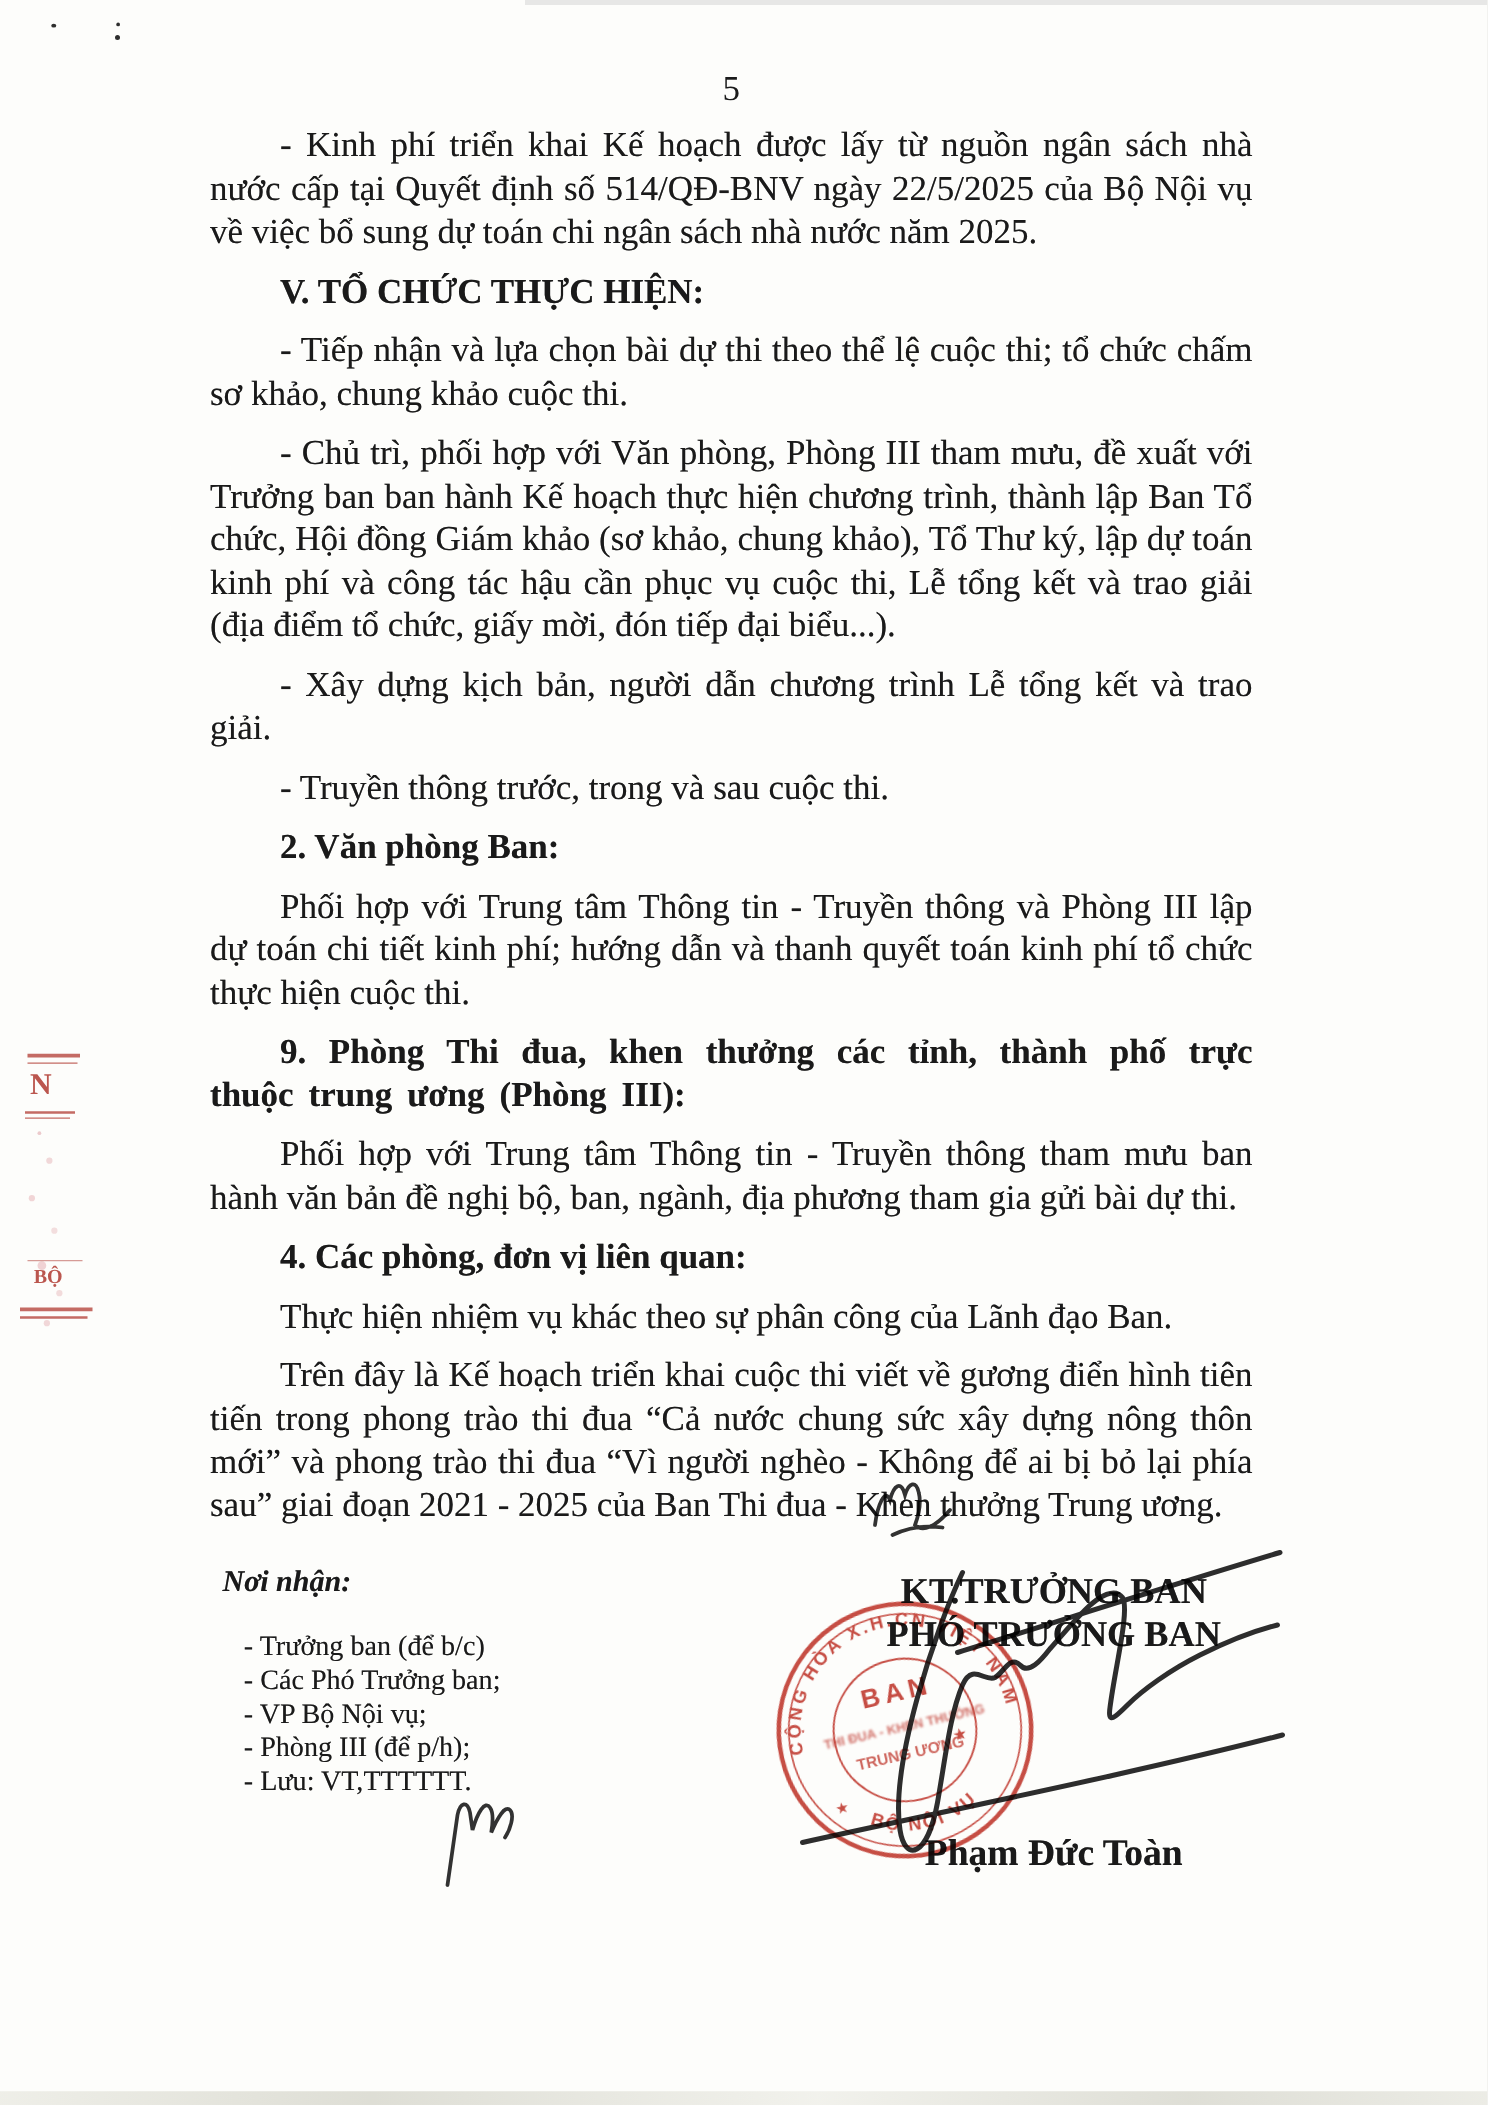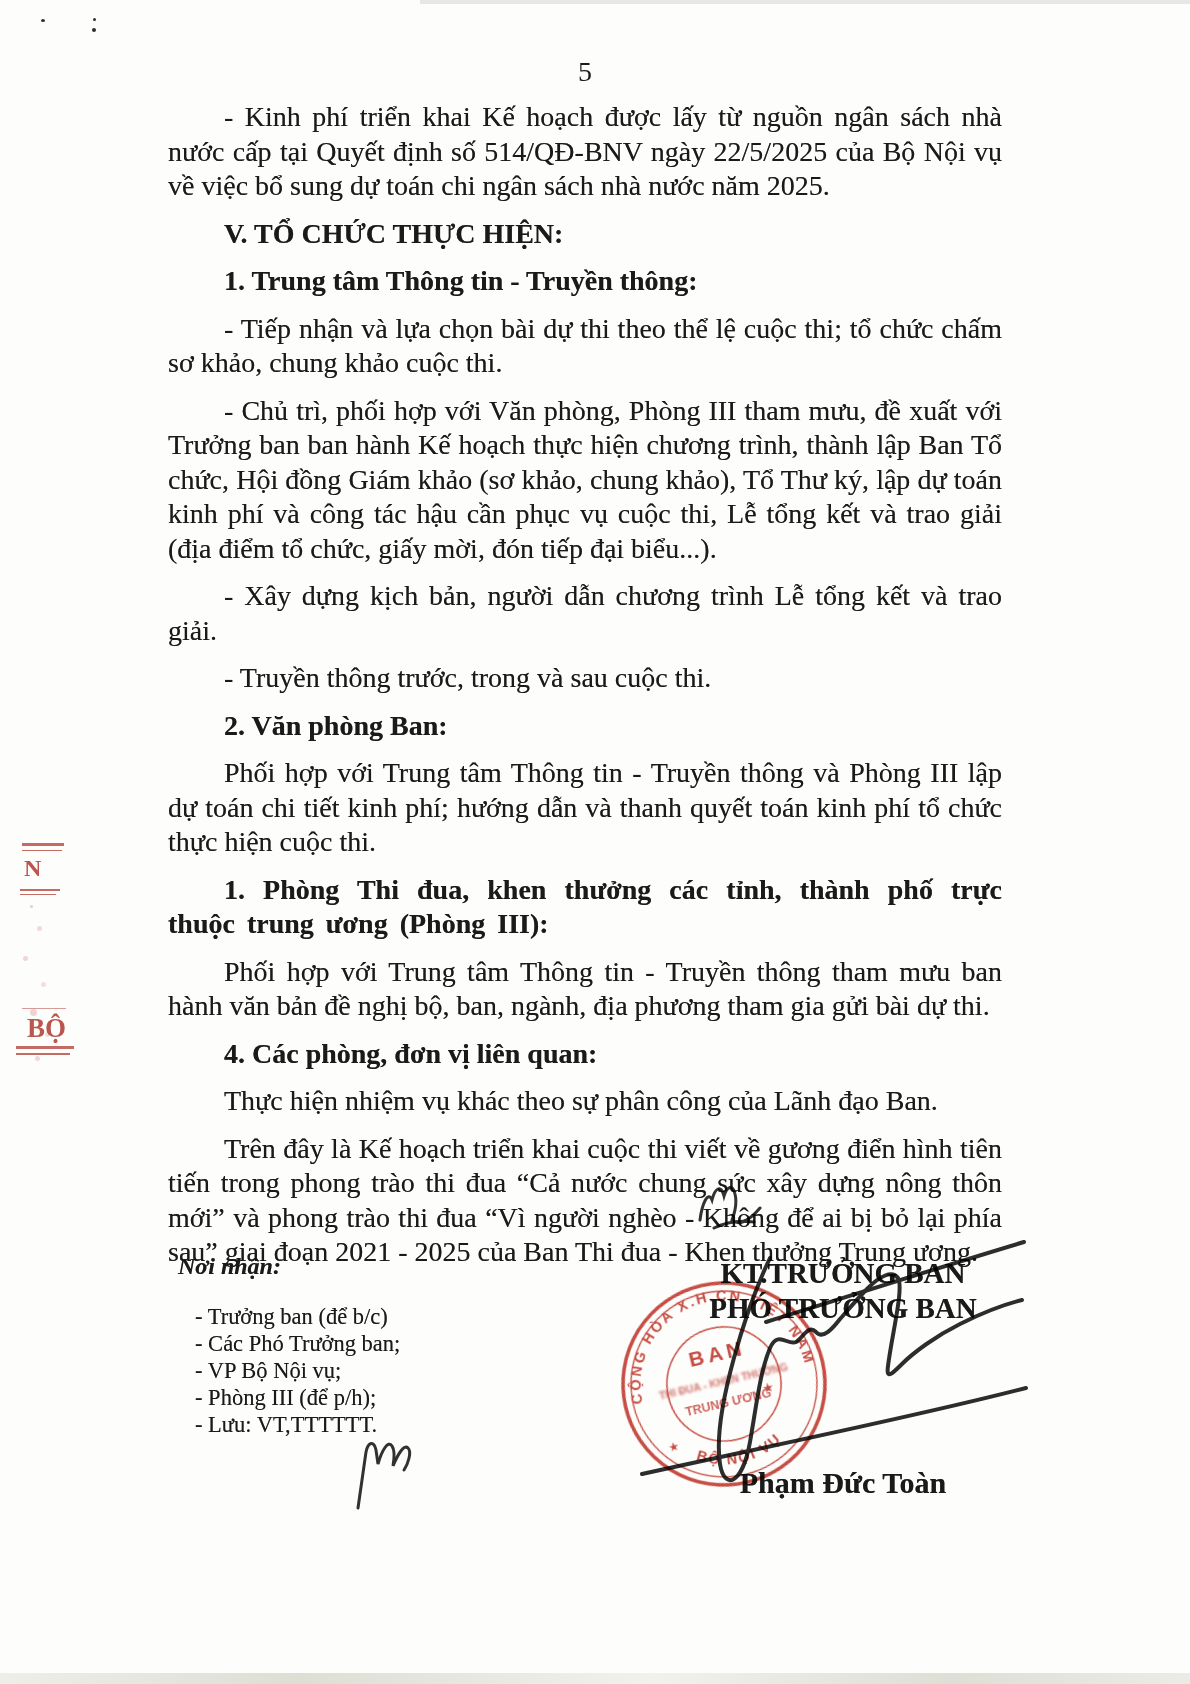--- a/index.html
+++ b/index.html
@@ -83,37 +83,36 @@
   <div class="speck-dot" style="left:93px;top:18px;width:3px;height:3px;"></div>
   <div class="speck-dot" style="left:92px;top:28px;width:4px;height:4px;"></div>
 
   <div class="fline" style="left:22px;top:843px;width:42px;height:3px;"></div>
   <div class="fline" style="left:22px;top:850px;width:40px;height:1px;"></div>
   <div class="frag" style="left:24px;top:855px;font-size:24px;">N</div>
   <div class="fline" style="left:20px;top:889px;width:40px;height:2px;"></div>
   <div class="fline" style="left:20px;top:894px;width:36px;height:1px;"></div>
   <div class="specks"></div>
   <div class="fline" style="left:22px;top:1008px;width:44px;height:1px;opacity:.5;"></div>
-  <div class="frag" style="left:27px;top:1013px;font-size:27px;">BỘ</div>
+  <div class="frag" style="left:27px;top:1013px;font-size:16px;">BỘ</div>
   <div class="fline" style="left:16px;top:1046px;width:58px;height:3px;"></div>
   <div class="fline" style="left:16px;top:1053px;width:54px;height:2px;"></div>
 
   <div class="pagenum">5</div>
 
   <div class="flow">
     <p>- Kinh phí triển khai Kế hoạch được lấy từ nguồn ngân sách nhà nước cấp tại Quyết định số 514/QĐ-BNV ngày 22/5/2025 của Bộ Nội vụ về việc bổ sung dự toán chi ngân sách nhà nước năm 2025.</p>
     <p class="h">V. TỔ CHỨC THỰC HIỆN:</p>
-    <p class="h">1. Trung tâm Thông tin - Truyền thông:</p>
     <p>- Tiếp nhận và lựa chọn bài dự thi theo thể lệ cuộc thi; tổ chức chấm sơ khảo, chung khảo cuộc thi.</p>
     <p>- Chủ trì, phối hợp với Văn phòng, Phòng III tham mưu, đề xuất với Trưởng ban ban hành Kế hoạch thực hiện chương trình, thành lập Ban Tổ chức, Hội đồng Giám khảo (sơ khảo, chung khảo), Tổ Thư ký, lập dự toán kinh phí và công tác hậu cần phục vụ cuộc thi, Lễ tổng kết và trao giải (địa điểm tổ chức, giấy mời, đón tiếp đại biểu...).</p>
     <p>- Xây dựng kịch bản, người dẫn chương trình Lễ tổng kết và trao giải.</p>
     <p>- Truyền thông trước, trong và sau cuộc thi.</p>
     <p class="h">2. Văn phòng Ban:</p>
     <p>Phối hợp với Trung tâm Thông tin - Truyền thông và Phòng III lập dự toán chi tiết kinh phí; hướng dẫn và thanh quyết toán kinh phí tổ chức thực hiện cuộc thi.</p>
-    <p class="h justify2">1. Phòng Thi đua, khen thưởng các tỉnh, thành phố trực thuộc trung ương (Phòng III):</p>
+    <p class="h justify2">9. Phòng Thi đua, khen thưởng các tỉnh, thành phố trực thuộc trung ương (Phòng III):</p>
     <p>Phối hợp với Trung tâm Thông tin - Truyền thông tham mưu ban hành văn bản đề nghị bộ, ban, ngành, địa phương tham gia gửi bài dự thi.</p>
     <p class="h">4. Các phòng, đơn vị liên quan:</p>
     <p>Thực hiện nhiệm vụ khác theo sự phân công của Lãnh đạo Ban.</p>
     <p>Trên đây là Kế hoạch triển khai cuộc thi viết về gương điển hình tiên tiến trong phong trào thi đua “Cả nước chung sức xây dựng nông thôn mới” và phong trào thi đua “Vì người nghèo - Không để ai bị bỏ lại phía sau” giai đoạn 2021 - 2025 của Ban Thi đua - Khen thưởng Trung ương.</p>
   </div>
 
   <div class="recipients">
     <div class="recip-label">Nơi nhận:</div>
     <ul class="recip-list">
       <li>- Trưởng ban (để b/c)</li>

